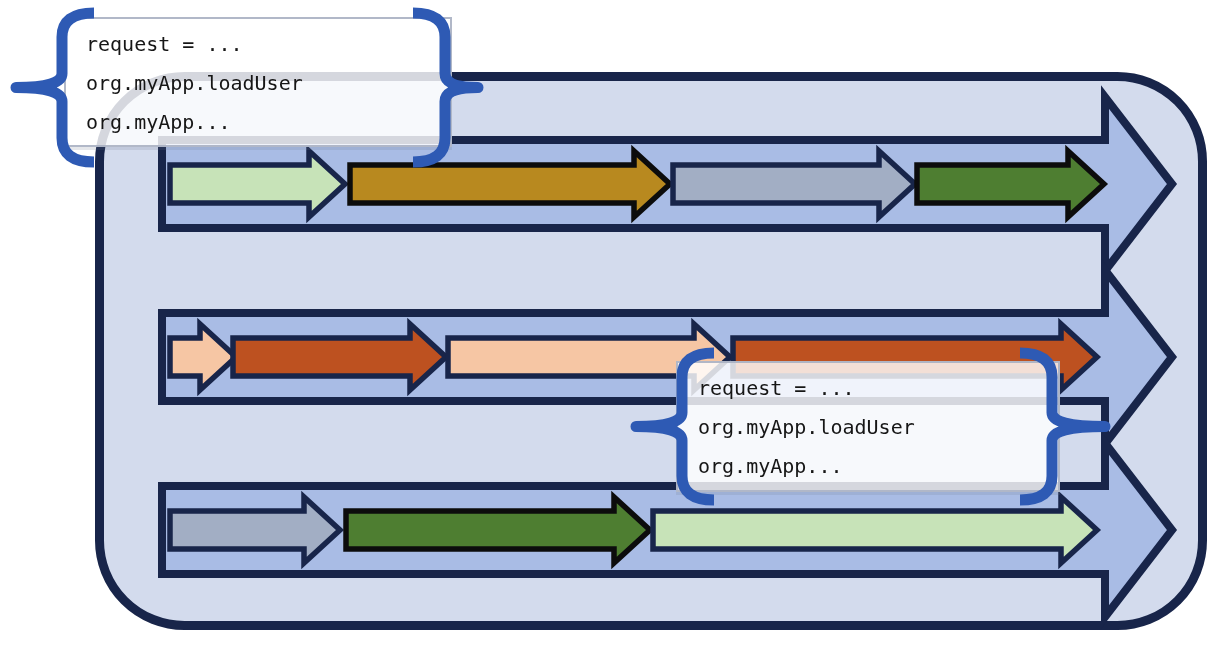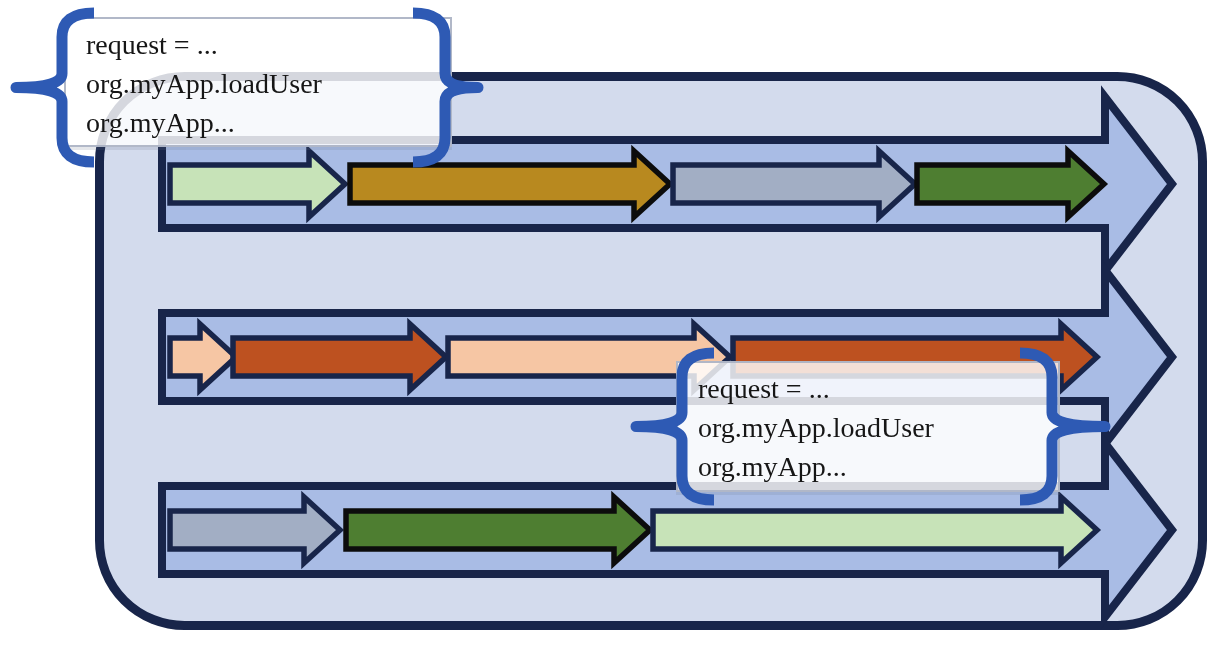--- a/index.html
+++ b/index.html
@@ -5,21 +5,21 @@
   html,body{margin:0;padding:0;background:#ffffff;}
   .stage{position:relative;width:1227px;height:654px;background:#ffffff;overflow:hidden;
          font-family:"DejaVu Sans Mono", monospace;}
   .stage svg{position:absolute;left:0;top:0;}
   #svg-base{z-index:1;}
   .annotation{position:absolute;z-index:2;box-sizing:border-box;
       background:rgba(255,255,255,0.82);
       border:2px solid rgba(168,176,194,0.9);
       box-shadow:0 3px 0 rgba(110,120,145,0.18);
       padding:6px 0 0 20px;}
-  .code-line{white-space:pre;font-size:28px;line-height:39px;height:39px;color:#161616;font-family:Liberation Serif, serif;}
+  .code-line{white-space:pre;font-size:20px;line-height:39px;height:39px;color:#161616;}
   #svg-braces{z-index:3;pointer-events:none;}
 </style>
 </head>
 <body>
 
 <div class="stage">
   <svg id="svg-base" width="1227" height="654" viewBox="0 0 1227 654">
       <rect x="99.5" y="76.5" width="1103" height="549" rx="85" fill="#d3dbed" stroke="#18254a" stroke-width="9"></rect>
       <g>
         <path d="M 162 140 L 1105 140 L 1105 97 L 1172 184 L 1105 271 L 1105 228 L 162 228 Z" fill="#a9bce5" stroke="#18254a" stroke-width="8" stroke-linejoin="miter"></path>

